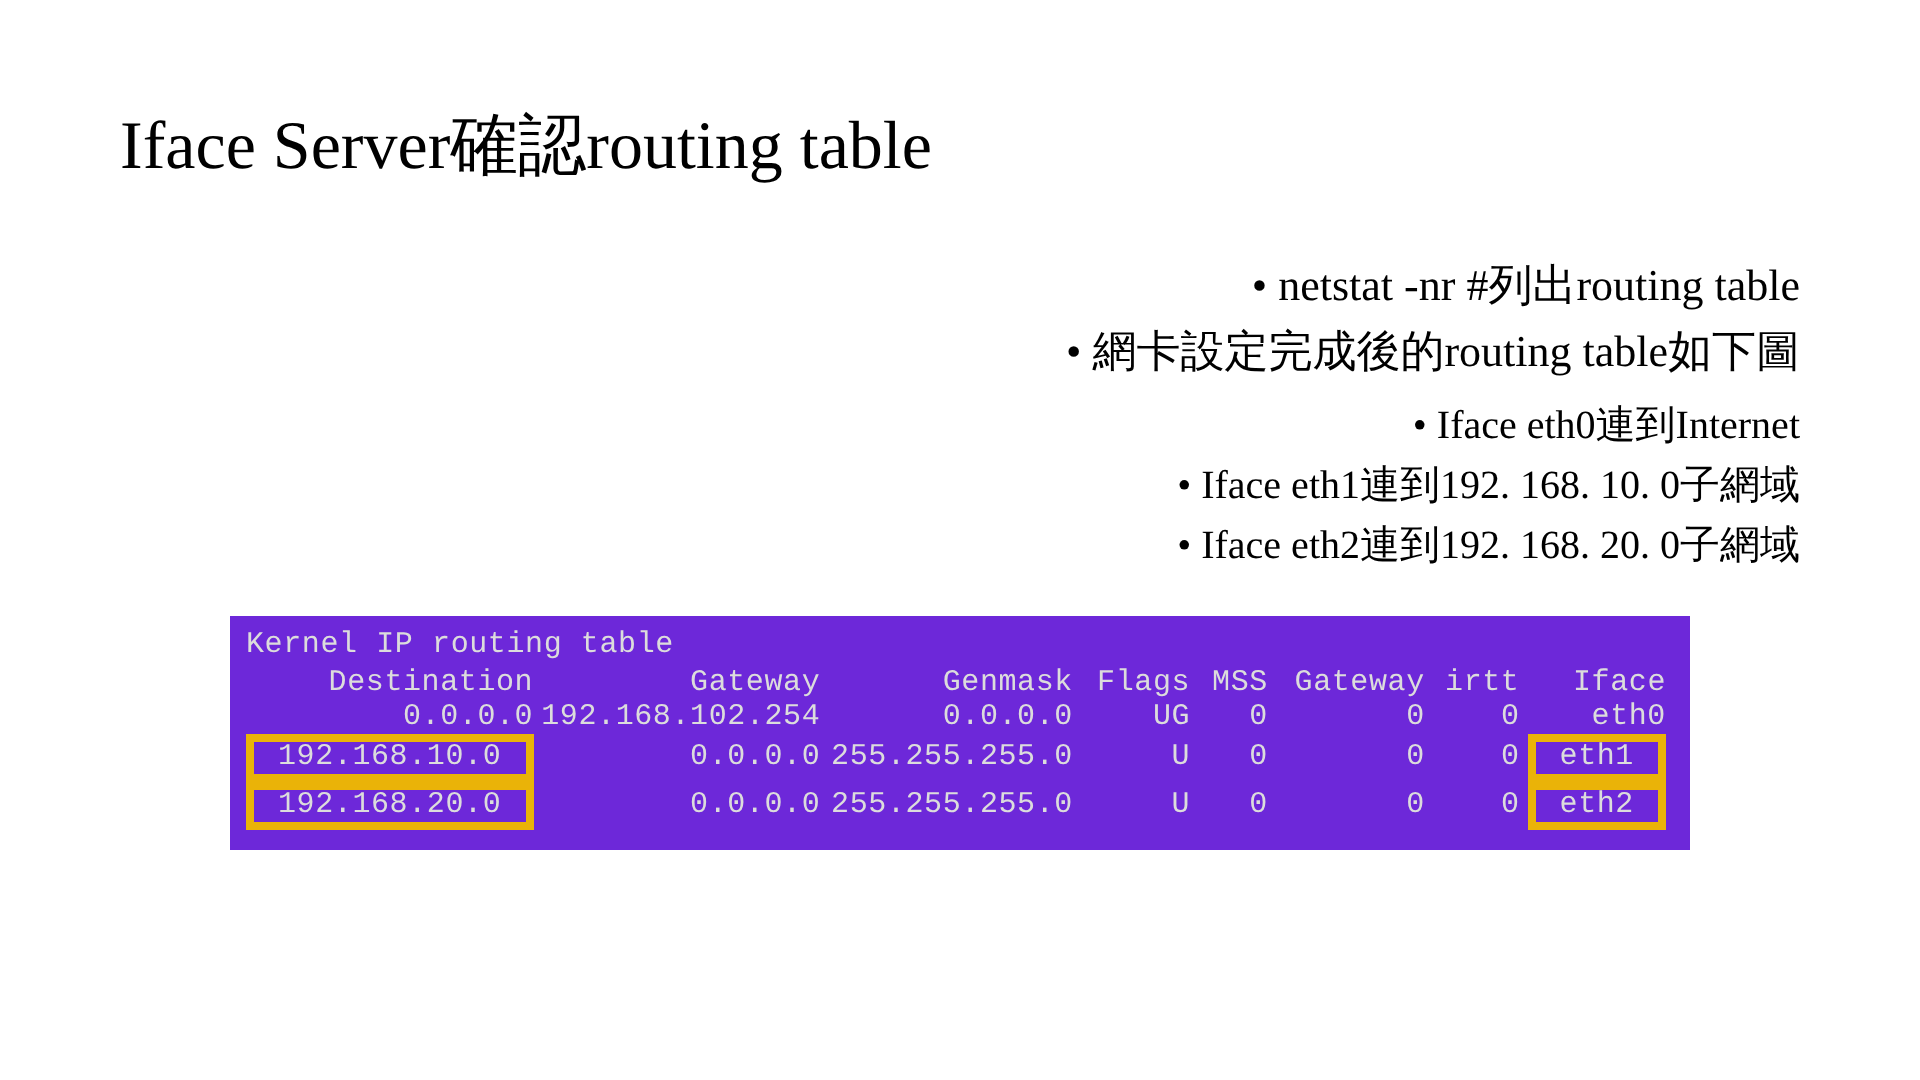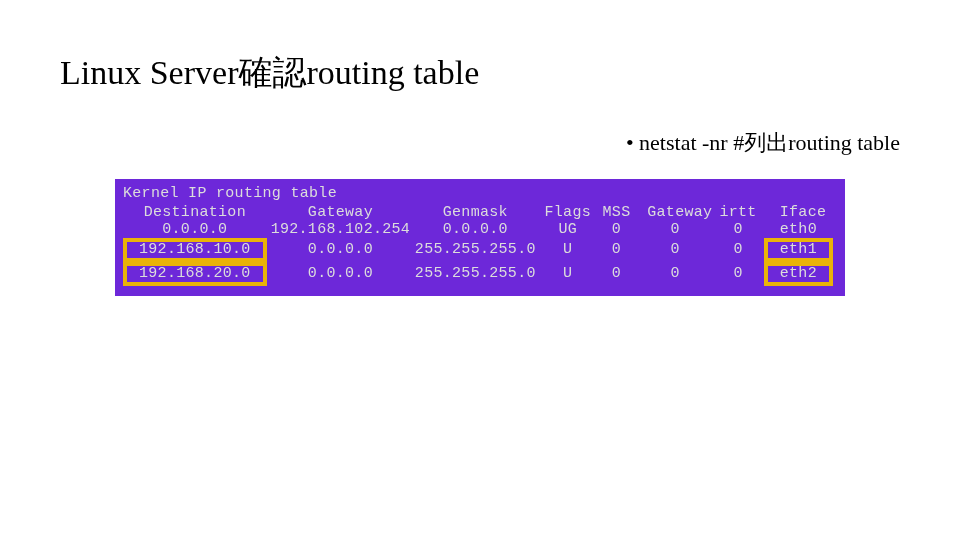--- a/index.html
+++ b/index.html
@@ -55,21 +55,21 @@
     margin-bottom: 2px;
   }
   .term-table {
     border-collapse: collapse;
     width: 100%;
     font-family: inherit;
     font-size: inherit;
     color: inherit;
   }
   .term-table td, .term-table th {
-    text-align: center;
+    text-align: right;
     padding: 0 4px 0 0;
     white-space: nowrap;
     font-weight: normal;
   }
   .col-dest    { width: 17%; }
   .col-gw      { width: 19%; }
   .col-mask    { width: 18%; }
   .col-flags   { width: 10%; }
   .col-mss     { width: 7%; text-align: right; }
   .col-window  { width: 10%; }
@@ -79,25 +79,33 @@
     border: 4px solid #eab308;
     padding: 0 12px;
     display: inline-block;
     line-height: 1.05;
   }
 </style>
 </head>
 <body>
 
 <div class="slide">
-  <h1 class="title">Linux Server確認routing table</h1>
+  <h1 class="title">Iface Server確認routing table</h1>
 
   <div class="bullets">
     <ul>
       <li>netstat -nr  #列出routing table</li>
+      <li>
+        <span>網卡設定完成後的routing table如下圖</span>
+        <ul class="subbullets">
+          <li>Iface eth0連到Internet</li>
+          <li>Iface eth1連到192. 168. 10. 0子網域</li>
+          <li>Iface eth2連到192. 168. 20. 0子網域</li>
+        </ul>
+      </li>
     </ul>
   </div>
 
   <div class="terminal">
     <div class="term-header">Kernel IP routing table</div>
     <table class="term-table">
       <thead>
         <tr>
           <th class="col-dest">Destination</th>
           <th class="col-gw">Gateway</th>

